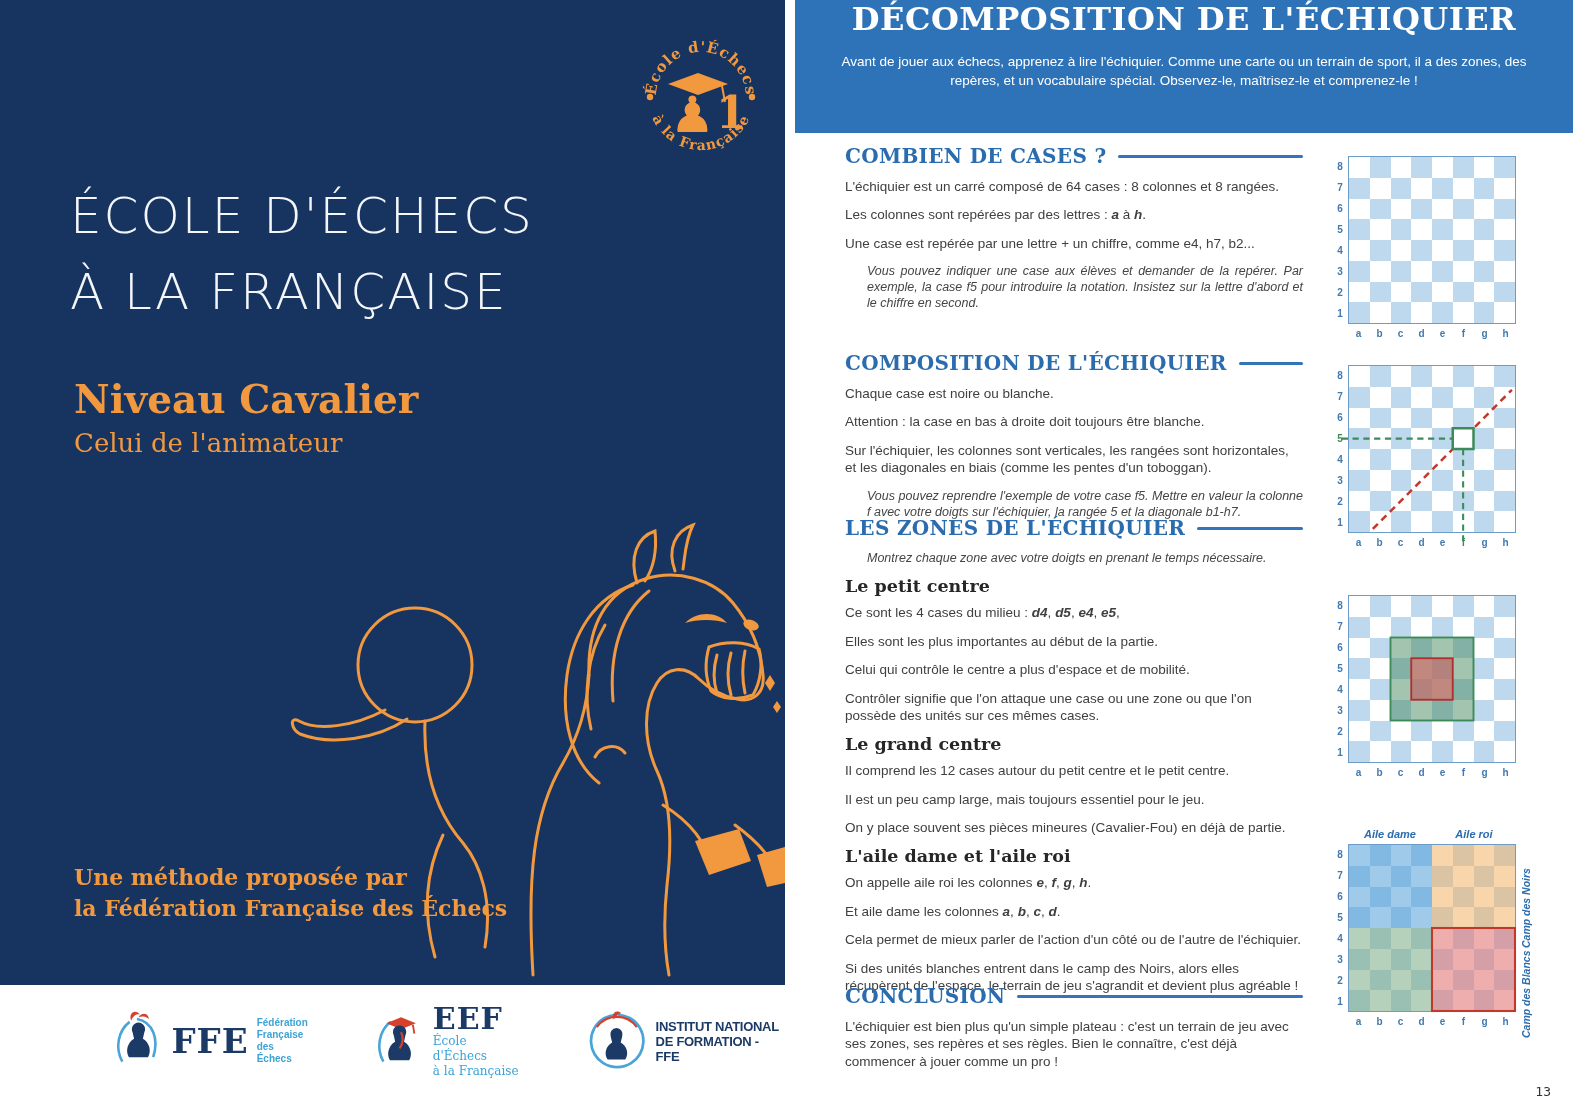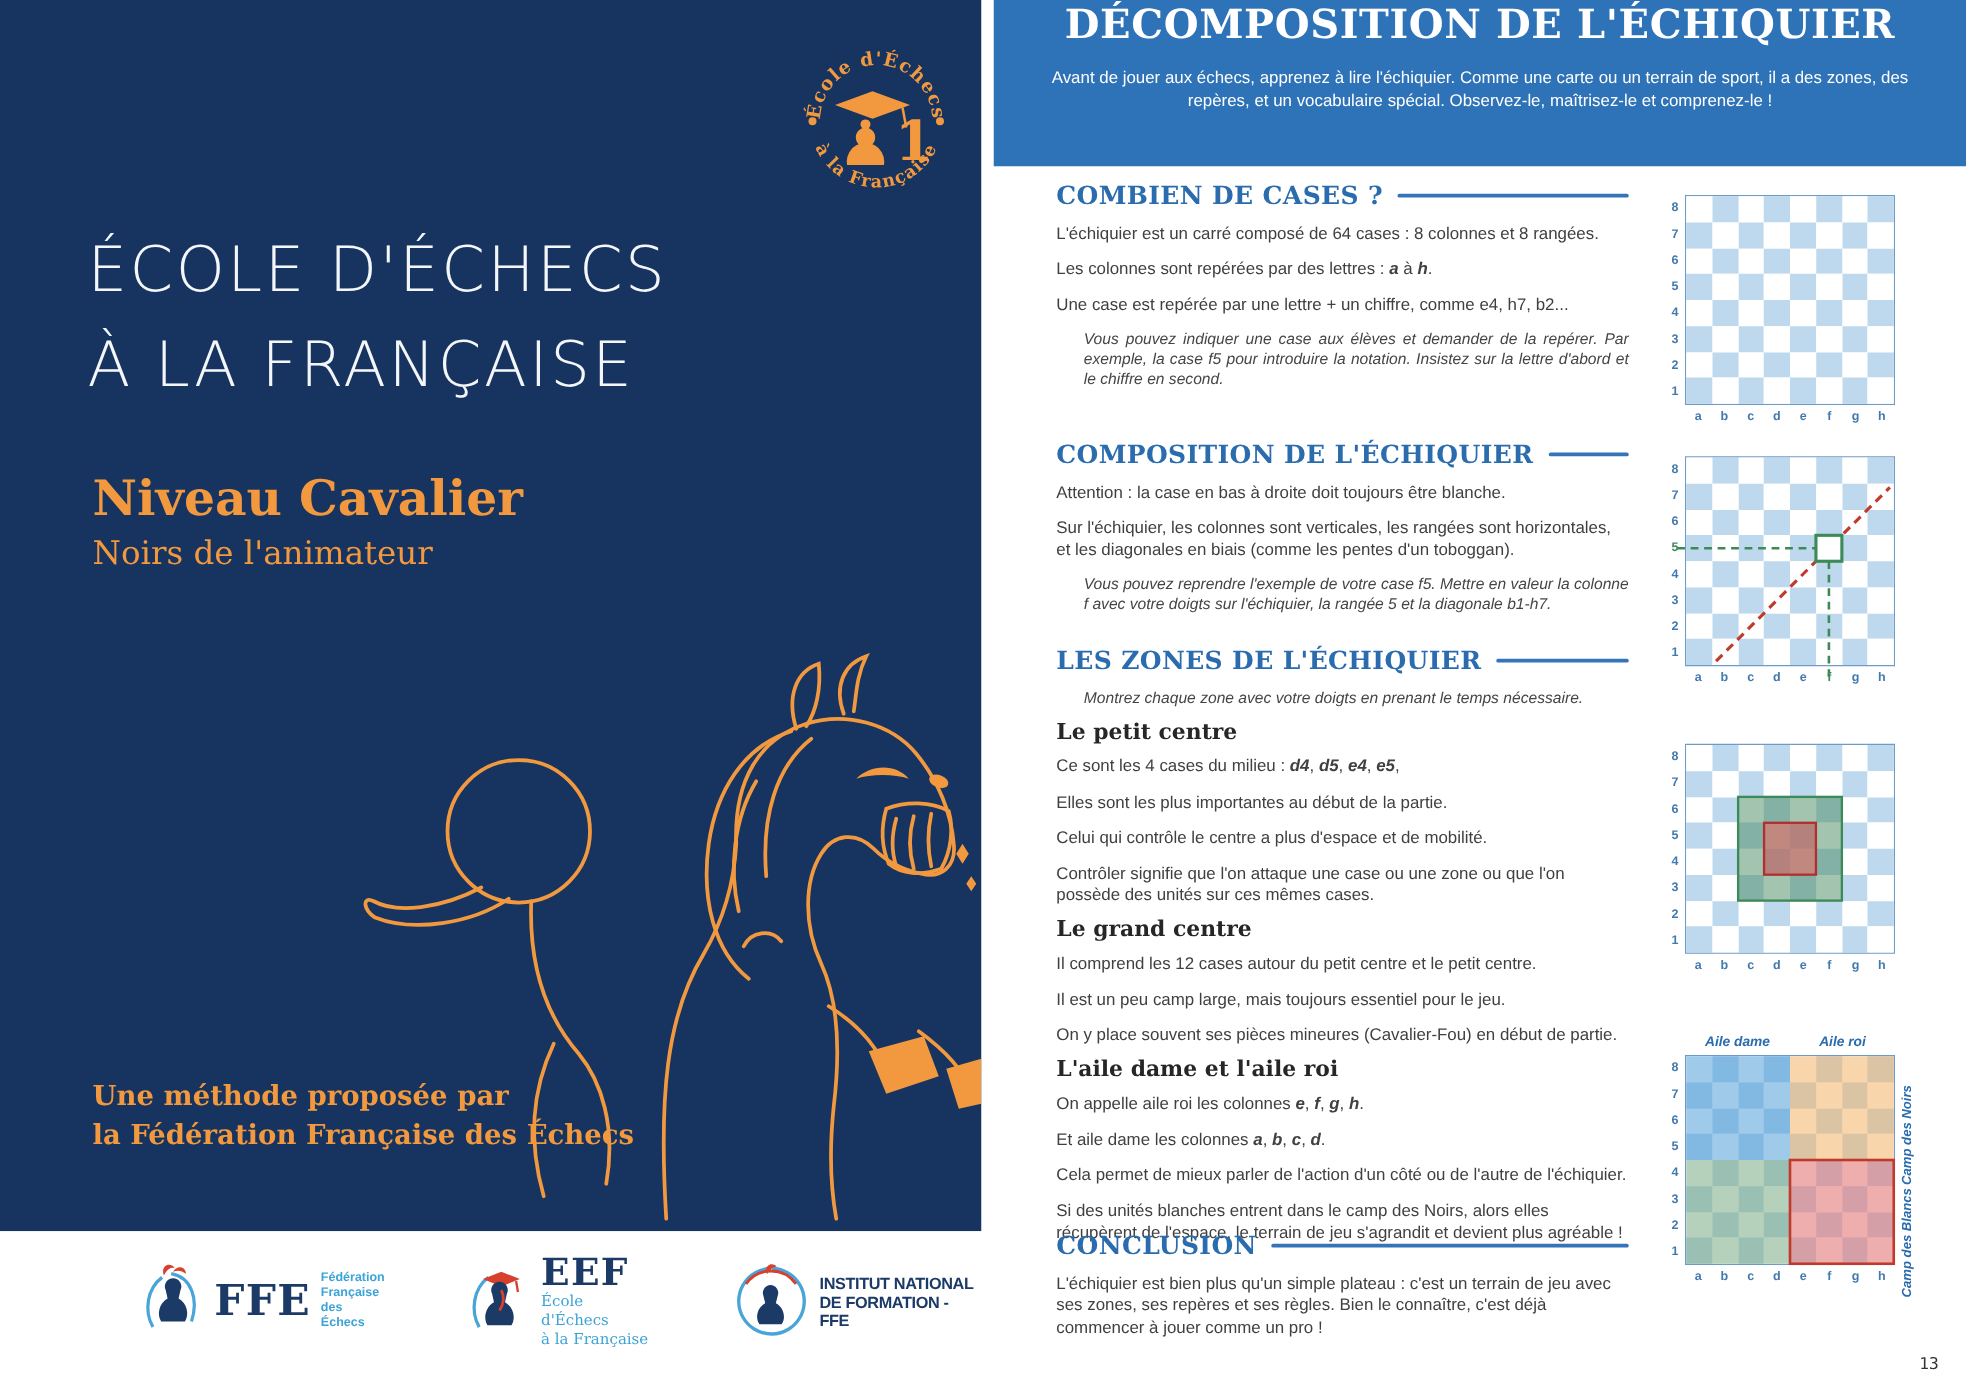--- a/index.html
+++ b/index.html
@@ -79,21 +79,21 @@
       <line x1="86" y1="54" x2="89" y2="70" stroke="#f2993f" stroke-width="2"></line>
       <text x="80" y="96" font-size="44" font-family="DejaVu Serif, serif" font-weight="bold" fill="#f2993f">1</text>
     </svg>
 
     <div class="main-title">
       <div>ÉCOLE D'ÉCHECS</div>
       <div>À LA FRANÇAISE</div>
     </div>
 
     <div class="level-title">Niveau Cavalier</div>
-    <div class="level-sub">Noirs de l'animateur</div>
+    <div class="level-sub">Celui de l'animateur</div>
 
     <svg class="mascot" width="520" height="480" viewBox="0 0 520 480">
       <g stroke="#f2993f" stroke-width="3" fill="none" stroke-linecap="round">
         <circle cx="150" cy="160" r="57"></circle>
         <path d="M120,205 C88,222 52,226 34,216 C24,211 26,224 35,229 C66,241 112,234 142,214"></path>
         <path d="M160,216 C158,268 172,308 198,338 C216,360 228,396 220,442"></path>
         <path d="M178,330 C160,368 158,410 170,452"></path>
         <path d="M268,470 C262,372 268,308 298,258 C312,234 322,206 324,170"></path>
         <path d="M324,170 C322,120 342,86 380,74 C412,64 448,74 468,98 C486,120 496,146 498,170 C500,188 488,198 472,194 C458,191 444,184 434,174 C420,160 402,162 392,178 C378,200 378,236 392,266 C404,292 408,330 402,380 C398,418 400,448 404,470"></path>
         <path d="M372,78 C364,52 372,32 390,26 C392,46 388,64 380,76"></path>
@@ -183,20 +183,21 @@
     <p class="body"><span>Les colonnes sont repérées par des lettres : </span><span class="em">a</span><span> à </span><span class="em">h</span><span>.</span></p>
     <p class="body"><span>Une case est repérée par une lettre + un chiffre, comme e4, h7, b2...</span></p>
     <p class="note">Vous pouvez indiquer une case aux élèves et demander de la repérer. Par exemple, la case f5 pour introduire la notation. Insistez sur la lettre d'abord et le chiffre en second.</p>
   </div>
 
   <div class="section" style="top:355px;">
     <div class="sec-head">
       <span class="t">COMPOSITION DE L'ÉCHIQUIER</span>
       <span class="rule"></span>
     </div>
+    <p class="body"><span>Chaque case est noire ou blanche.</span></p>
     <p class="body"><span>Attention : la case en bas à droite doit toujours être blanche.</span></p>
     <p class="body"><span>Sur l'échiquier, les colonnes sont verticales, les rangées sont horizontales, et les diagonales en biais (comme les pentes d'un toboggan).</span></p>
     <p class="note">Vous pouvez reprendre l'exemple de votre case f5. Mettre en valeur la colonne f avec votre doigts sur l'échiquier, la rangée 5 et la diagonale b1-h7.</p>
   </div>
 
   <div class="section" style="top:520px;">
     <div class="sec-head">
       <span class="t">LES ZONES DE L'ÉCHIQUIER</span>
       <span class="rule"></span>
     </div>
@@ -204,21 +205,21 @@
 
     <div class="subhead">Le petit centre</div>
     <p class="body"><span>Ce sont les 4 cases du milieu : </span><span class="em">d4</span><span>, </span><span class="em">d5</span><span>, </span><span class="em">e4</span><span>, </span><span class="em">e5</span><span>,</span></p>
     <p class="body"><span>Elles sont les plus importantes au début de la partie.</span></p>
     <p class="body"><span>Celui qui contrôle le centre a plus d'espace et de mobilité.</span></p>
     <p class="body"><span>Contrôler signifie que l'on attaque une case ou une zone ou que l'on possède des unités sur ces mêmes cases.</span></p>
 
     <div class="subhead">Le grand centre</div>
     <p class="body"><span>Il comprend les 12 cases autour du petit centre et le petit centre.</span></p>
     <p class="body"><span>Il est un peu camp large, mais toujours essentiel pour le jeu.</span></p>
-    <p class="body"><span>On y place souvent ses pièces mineures (Cavalier-Fou) en début de partie.</span></p>
+    <p class="body"><span>On y place souvent ses pièces mineures (Cavalier-Fou) en déjà de partie.</span></p>
 
     <div class="subhead">L'aile dame et l'aile roi</div>
     <p class="body"><span>On appelle aile roi les colonnes </span><span class="em">e</span><span>, </span><span class="em">f</span><span>, </span><span class="em">g</span><span>, </span><span class="em">h</span><span>.</span></p>
     <p class="body"><span>Et aile dame les colonnes </span><span class="em">a</span><span>, </span><span class="em">b</span><span>, </span><span class="em">c</span><span>, </span><span class="em">d</span><span>.</span></p>
     <p class="body"><span>Cela permet de mieux parler de l'action d'un côté ou de l'autre de l'échiquier.</span></p>
     <p class="body"><span>Si des unités blanches entrent dans le camp des Noirs, alors elles récupèrent de l'espace, le terrain de jeu s'agrandit et devient plus agréable !</span></p>
   </div>
 
   <div class="section" style="top:988px;">
     <div class="sec-head">

